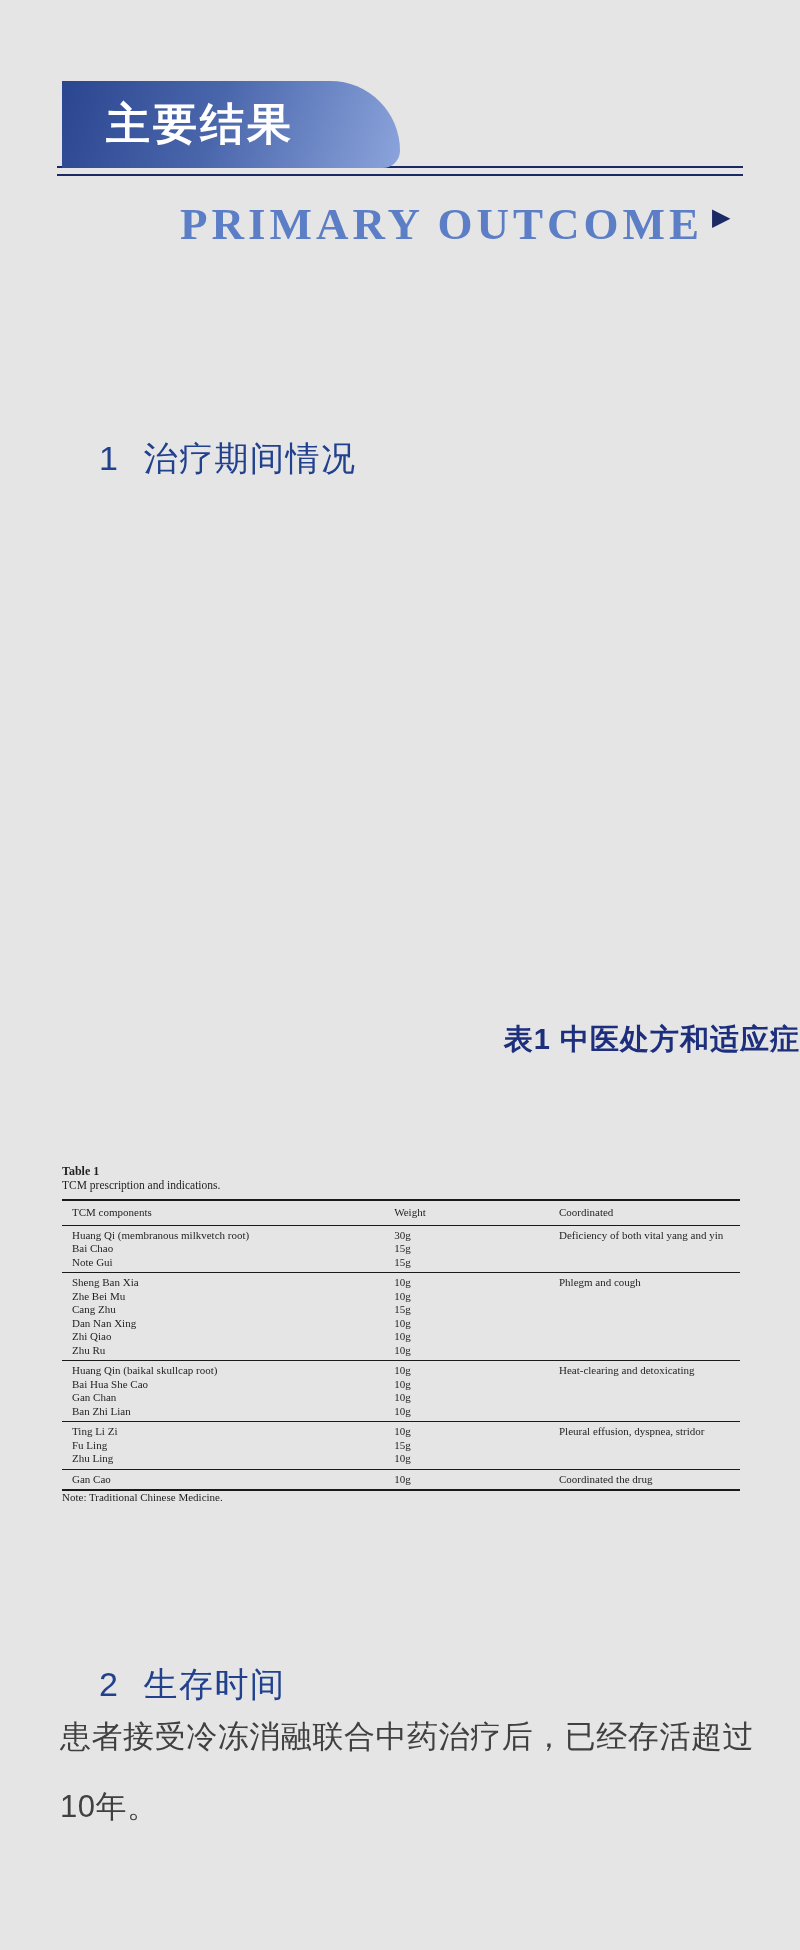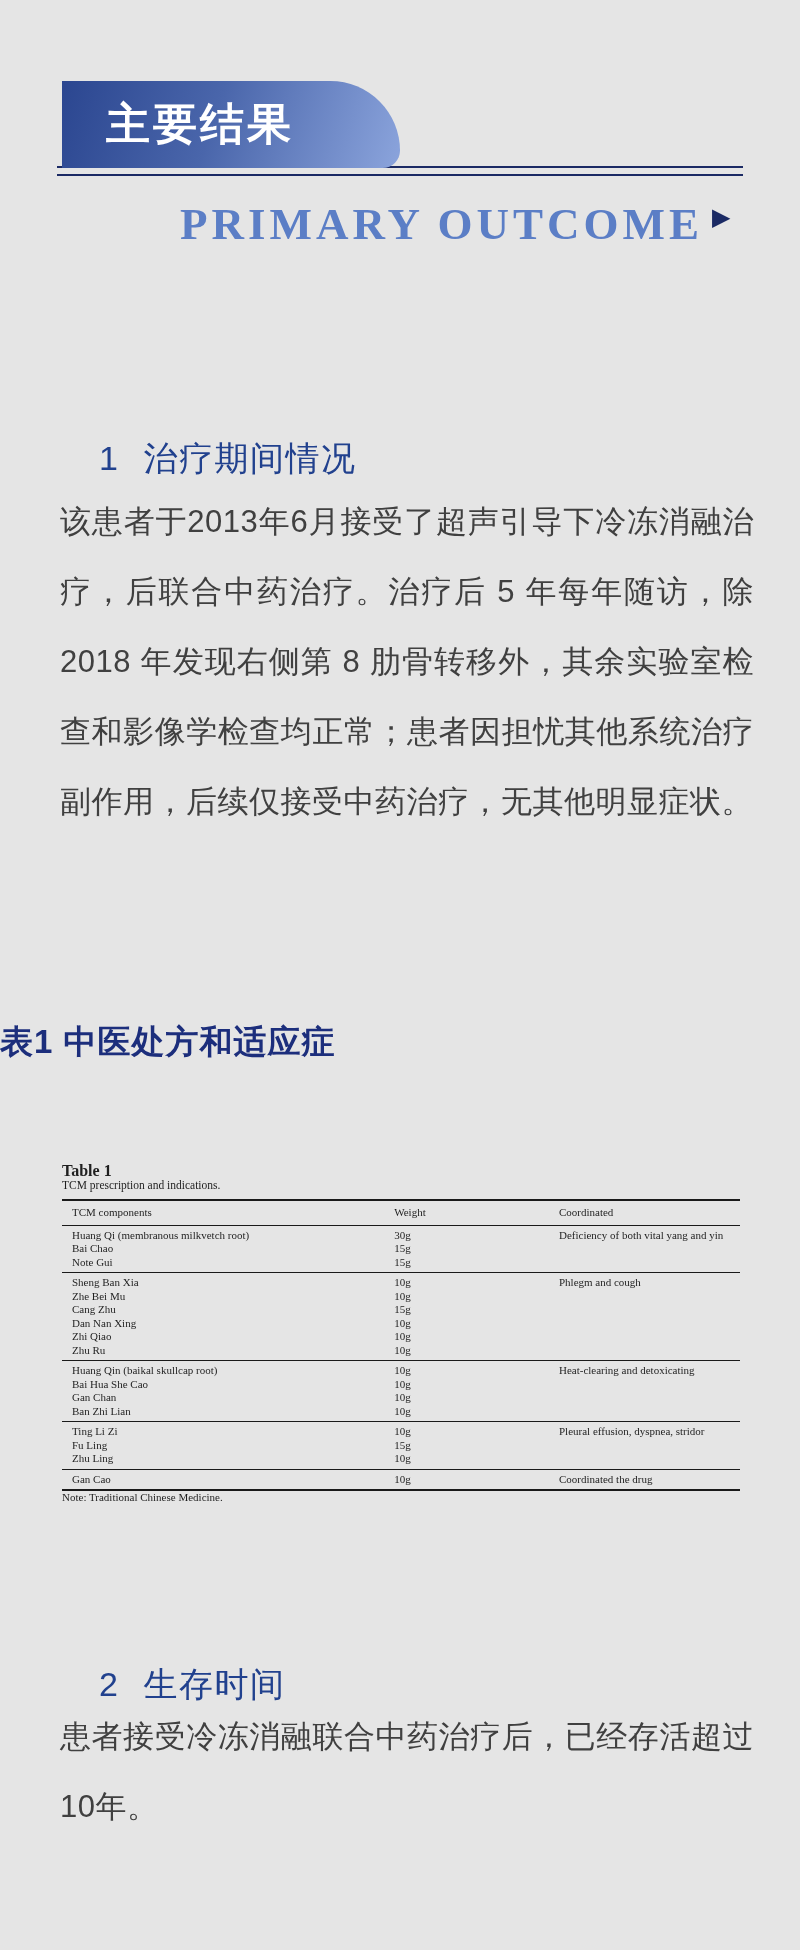--- a/index.html
+++ b/index.html
@@ -42,29 +42,29 @@
   }
   .sec-num{margin-right:24px;}
   
   .body-text{
     position:absolute;left:60px;width:694px;margin:0;
     font-size:31px;line-height:70px;color:#404040;
     text-align:justify;letter-spacing:0.5px;
   }
   
   .table-caption{
-    position:absolute;left:0;top:1020px;width:100%;text-align:left;
-    font-size:33px;font-weight:700;color:#1c2e7c;letter-spacing:1px;
+    position:absolute;left:0;top:1020px;width:100%;text-align:right;
+    font-size:29px;font-weight:700;color:#1c2e7c;letter-spacing:1px;
   }
   
   .paper-table{
     position:absolute;left:62px;top:1164px;width:678px;
     font-family:"Liberation Serif",serif;color:#1f1f1f;
   }
-  .tbl-title{font-size:16px;font-weight:700;line-height:14px;}
+  .tbl-title{font-size:12px;font-weight:700;line-height:14px;}
   .tbl-sub{font-size:11.5px;line-height:14px;margin-bottom:7px;}
   table.tcm{
     width:100%;border-collapse:collapse;font-size:11px;line-height:13.5px;
     border-top:2px solid #1a1a1a;border-bottom:2.5px solid #1a1a1a;
   }
   table.tcm thead th{
     font-weight:400;text-align:left;padding:5px 0;
     border-bottom:1.5px solid #1a1a1a;
   }
   table.tcm th:first-child,table.tcm td:first-child{padding-left:10px;}
@@ -85,21 +85,20 @@
 
   <div class="double-rule"></div>
 
   <span class="outcome-text">PRIMARY OUTCOME</span>
   <span class="arrow-icon">▶</span>
 
   <div class="h-sec" style="top:436px;">
     <span class="sec-num">1</span><span>治疗期间情况</span>
   </div>
 
-  <p class="body-text" style="top:487px;">该患者于2013年6月接受了超声引导下冷冻消融治疗，后联合中药治疗。治疗后 5 年每年随访，除 2018 年发现右侧第 8 肋骨转移外，其余实验室检查和影像学检查均正常；患者因担忧其他系统治疗副作用，后续仅接受中药治疗，无其他明显症状。</p>
 
   <div class="table-caption">表1 中医处方和适应症</div>
 
   <div class="paper-table">
     <div class="tbl-title">Table 1</div>
     <div class="tbl-sub">TCM prescription and indications.</div>
     <table class="tcm">
       <colgroup>
         <col style="width:49%">
           <col style="width:24.3%">

